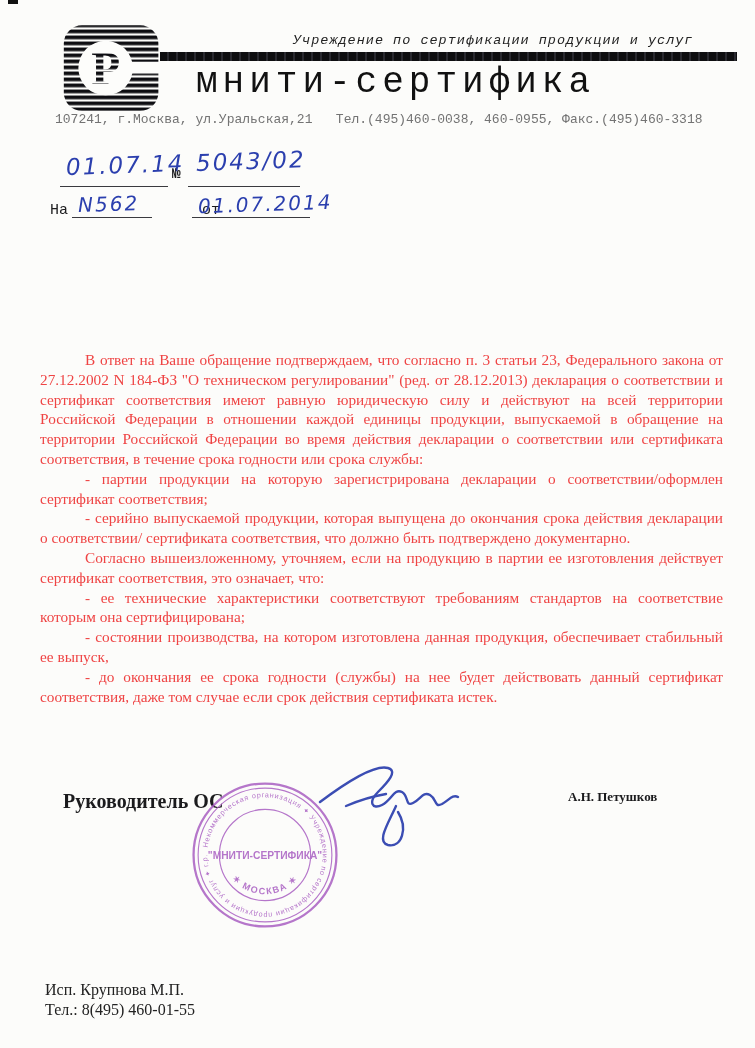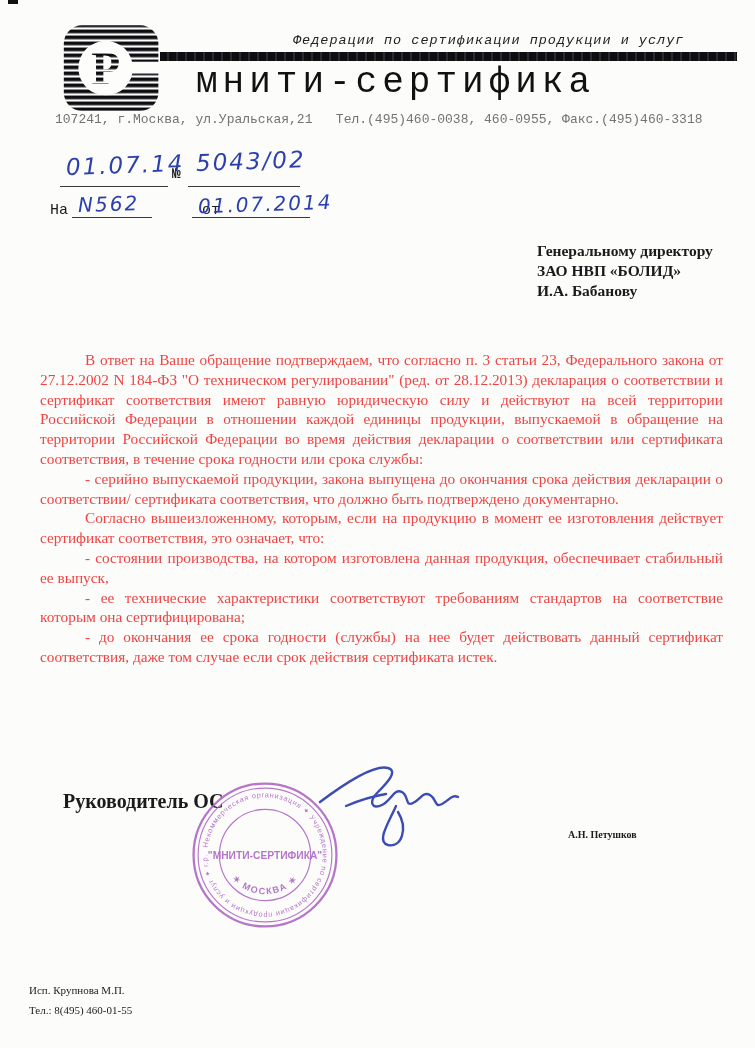--- a/index.html
+++ b/index.html
@@ -56,28 +56,28 @@
     font-weight:bold; font-size:15.5px; line-height:20px; white-space:nowrap;
   }
   
   .body-text {
     position:absolute; left:40px; top:350px; width:683px;
     font-size:15.3px; line-height:19.8px; text-align:justify; color:#ef4444;
   }
   .body-text p { text-indent:45px; margin:0; }
   
   .sig-label { position:absolute; left:63px; top:790px; font-weight:bold; font-size:20px; white-space:nowrap;text-align:center; }
-  .sig-name  { position:absolute; left:568px; top:789px; font-weight:bold; font-size:10px; white-space:nowrap;margin-top:40px; }
+  .sig-name  { position:absolute; left:568px; top:789px; font-weight:bold; font-size:13px; white-space:nowrap; }
   .signature-svg { position:absolute; left:316px; top:750px; }
   
   .stamp { position:absolute; left:189px; top:779px; width:152px; height:152px; opacity:0.85; filter:blur(0.3px); }
   
   .footer {
-    position:absolute; left:29px; top:980px;
-    font-size:11px; line-height:20px; color:#222; white-space:nowrap;
+    position:absolute; left:45px; top:980px;
+    font-size:16px; line-height:20px; color:#222; white-space:nowrap;
   }
   .scan-mark { position:absolute; left:8px; top:0; width:10px; height:4px; background:#111; }
 </style>
 </head>
 <body>
 
 <div class="page">
   <div class="scan-mark"></div>
 
   <svg class="logo" viewBox="0 0 110 100">
@@ -85,50 +85,46 @@
       <pattern id="stripes" width="10" height="6.6" patternUnits="userSpaceOnUse">
         <rect width="10" height="4.1" y="0" fill="#0e0e12"></rect>
       </pattern>
     </defs>
     <rect x="2" y="2" width="104" height="94" rx="20" fill="url(#stripes)"></rect>
     <circle cx="48" cy="49" r="30" fill="#fdfdfb"></circle>
     <rect x="70" y="42" width="38" height="13" fill="#fdfdfb"></rect>
     <text x="48" y="67" text-anchor="middle" font-family="Liberation Serif, serif" font-weight="bold" font-size="52" fill="url(#stripes)">Р</text>
   </svg>
 
-  <div class="tagline">Федерации по сертификации продукции и услуг</div>
+  <div class="tagline">Учреждение по сертификации продукции и услуг</div>
   <div class="header-bar"></div>
   <div class="main-title">мнити-сертифика</div>
   <div class="address-line">107241, г.Москва, ул.Уральская,21   Тел.(495)460-0038, 460-0955, Факс.(495)460-3318</div>
 
   <div class="hand" style="left:66px; top:152px; font-size:23px;">01.07.14</div>
   <div class="ref-line" style="left:60px; top:186px; width:108px;"></div>
   <div class="ref-label" style="left:172px; top:166px; font-weight:bold;">№</div>
   <div class="hand" style="left:196px; top:148px; font-size:23px;">5043/02</div>
   <div class="ref-line" style="left:188px; top:186px; width:112px;"></div>
 
   <div class="ref-label" style="left:50px; top:202px;">На</div>
   <div class="hand" style="left:78px; top:192px; font-size:20px;">N562</div>
   <div class="ref-line" style="left:72px; top:217px; width:80px;"></div>
   <div class="ref-label" style="left:170px; top:202px;margin-left:32px;">от</div>
   <div class="hand" style="left:198px; top:192px; font-size:20px;">01.07.2014</div>
   <div class="ref-line" style="left:192px; top:217px; width:118px;"></div>
 
-  <div class="recipient">
-    <div>Генеральному директору</div>
-    <div>ЗАО НВП «БОЛИД»</div>
-    <div>И.А. Бабанову</div>
-  </div>
 
   <div class="body-text">
     <p>В ответ на Ваше обращение подтверждаем, что согласно п. 3 статьи 23, Федерального закона от 27.12.2002 N 184-ФЗ "О техническом регулировании" (ред. от 28.12.2013) декларация о соответствии и сертификат соответствия имеют равную юридическую силу и действуют на всей территории Российской Федерации в отношении каждой единицы продукции, выпускаемой в обращение на территории Российской Федерации во время действия декларации о соответствии или сертификата соответствия, в течение срока годности или срока службы:</p>
-    <p>- серийно выпускаемой продукции, закона выпущена до окончания срока действия декларации о соответствии/ сертификата соответствия, что должно быть подтверждено документарно.</p>
-    <p>Согласно вышеизложенному, которым, если на продукцию в момент ее изготовления действует сертификат соответствия, это означает, что:</p>
+    <p>- партии продукции на которую зарегистрирована декларации о соответствии/оформлен сертификат соответствия;</p>
+    <p>- серийно выпускаемой продукции, которая выпущена до окончания срока действия декларации о соответствии/ сертификата соответствия, что должно быть подтверждено документарно.</p>
+    <p>Согласно вышеизложенному, уточняем, если на продукцию в партии ее изготовления действует сертификат соответствия, это означает, что:</p>
+    <p>- ее технические характеристики соответствуют требованиям стандартов на соответствие которым она сертифицирована;</p>
     <p>- состоянии производства, на котором изготовлена данная продукция, обеспечивает стабильный ее выпуск,</p>
-    <p>- ее технические характеристики соответствуют требованиям стандартов на соответствие которым она сертифицирована;</p>
     <p>- до окончания ее срока годности (службы) на нее будет действовать данный сертификат соответствия, даже  том случае если срок действия сертификата истек.</p>
   </div>
 
   <div class="sig-label">Руководитель ОС</div>
   <div class="sig-name">А.Н. Петушков</div>
 
   <svg class="signature-svg" width="145" height="100" viewBox="0 0 145 100">
     <g fill="none" stroke="#2b3fae" stroke-width="2.4" stroke-linecap="round" opacity="0.92">
       <path d="M4 52 C28 34 58 14 72 18 C82 21 72 32 62 42 C52 52 56 60 66 55 C76 50 78 38 86 42 C93 46 89 57 97 53 C105 49 107 41 114 45 C121 49 118 58 126 54 C133 50 137 44 142 47"></path>
       <path d="M30 56 C44 50 58 46 70 44"></path>

